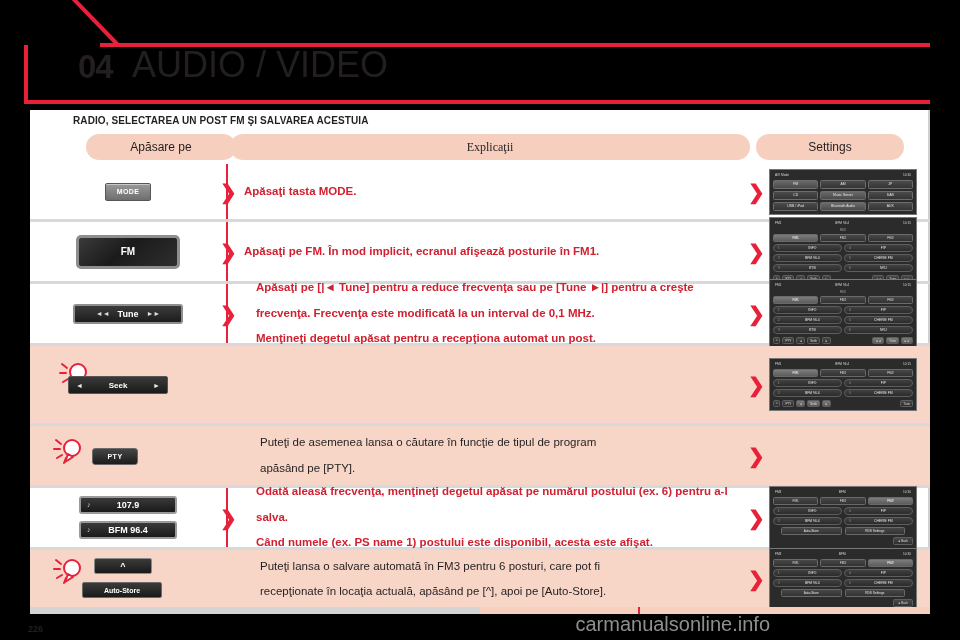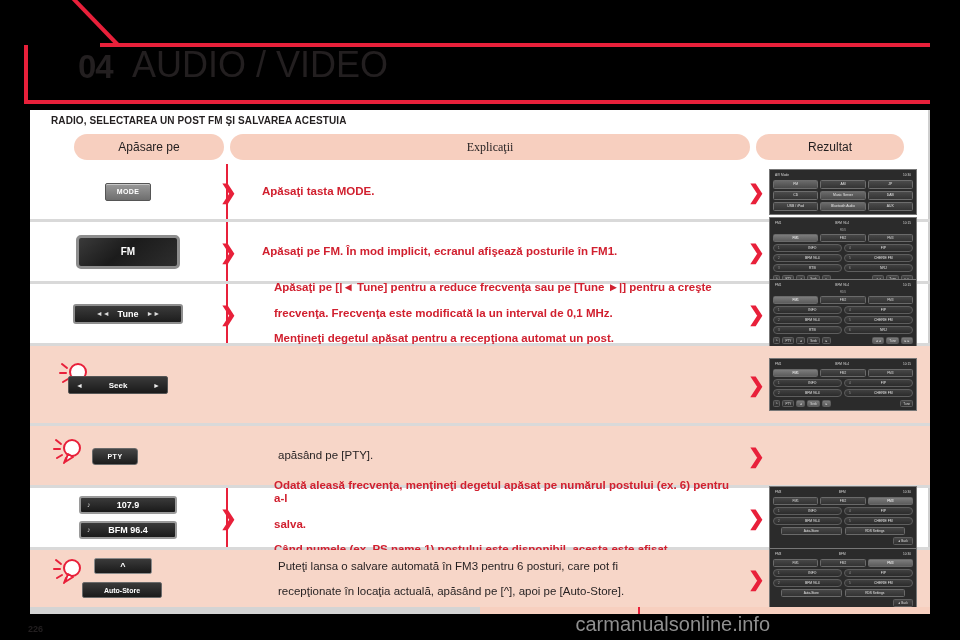--- a/index.html
+++ b/index.html
@@ -67,37 +67,37 @@
   .content {
     position: absolute;
     left: 30px; top: 110px;
     width: 900px; height: 502px;
     background: #fff;
     border-right: 2px solid #cfcfcf;
     border-bottom: 2px solid #cfcfcf;
   }
   .section-title {
     position: absolute;
-    left: 21px; top: 5px;
+    left: 43px; top: 5px;
     font-size: 10px; font-weight: bold;
     color: #231f20;
     letter-spacing: 0.1px;
   }
 
   
   .pill-row { position: absolute; left: 0; top: 24px; width: 900px; height: 28px; }
   .pill {
     position: absolute;
     height: 26px;
     background: #f7cfbf;
     border-radius: 13px;
     display: flex; align-items: center; justify-content: center;
     font-size: 12px; color: #231f20;
   }
-  .pill.c1 { left: 44px;  width: 150px; text-align: right; }
+  .pill.c1 { left: 56px;  width: 150px; text-align: right; }
   .pill.c2 { left: 200px; width: 520px; font-family: Liberation Serif, serif; }
   .pill.c3 { left: 726px; width: 148px; }
 
   
   .rows { position: absolute; left: 0; top: 54px; width: 900px; }
   .row {
     position: relative;
     width: 900px;
     border-bottom: 3px solid #d9d9d9;
   }
@@ -108,21 +108,21 @@
     position: absolute;
     left: 0; top: 0;
     width: 196px; height: 100%;
     display: flex; align-items: center; justify-content: center;
   }
   .cell-expl {
     position: absolute;
     left: 196px; top: 0;
     width: 530px; height: 100%;
     display: flex; align-items: center;
-    padding-left: 36px; padding-right: 14px;
+    padding-left: 18px; padding-right: 14px;
   }
   .cell-result {
     position: absolute;
     left: 726px; top: 0;
     width: 174px; height: 100%;
     display: flex; align-items: center; justify-content: center;
   }
 
   
   .vdiv {
@@ -342,21 +342,21 @@
   <div class="chapter-no">04</div>
   <div class="chapter-title">AUDIO / VIDEO</div>
 
   <div class="content">
 
     <div class="section-title">RADIO, SELECTAREA UN POST FM ŞI SALVAREA ACESTUIA</div>
 
     <div class="pill-row">
       <div class="pill c1">Apăsare pe</div>
       <div class="pill c2">Explicaţii</div>
-      <div class="pill c3">Rezultat</div>
+      <div class="pill c3">Settings</div>
     </div>
 
     <div class="rows">
 
       <div class="row" style="height:58px">
         <div class="vdiv"></div>
         <div class="chev">❯</div>
         <div class="chev-r">❯</div>
         <div class="cell-press">
           <span class="key key-mode">MODE</span>
@@ -597,20 +597,21 @@
                 <line x1="12" y1="29" x2="14" y2="24"></line>
               </g>
               <circle cx="20" cy="14" r="8" fill="#ffffff" stroke="#e8203a" stroke-width="2"></circle>
               <path d="M16 20 L13 28 L21 23 Z" fill="#ffffff" stroke="#e8203a" stroke-width="2" stroke-linejoin="round"></path>
             </svg>
           </div>
           <span class="key key-pty" style="position:absolute; left:62px; top:22px">PTY</span>
         </div>
         <div class="cell-expl" style="left:200px;width:520px">
           <div class="expl-text blk">
+            <p>Puteţi de asemenea lansa o căutare în funcţie de tipul de program</p>
             <p>apăsând pe [PTY].</p>
           </div>
         </div>
         <div class="cell-result"></div>
       </div>
 
       <div class="row" style="height:62px">
         <div class="vdiv"></div>
         <div class="chev">❯</div>
         <div class="chev-r">❯</div>

